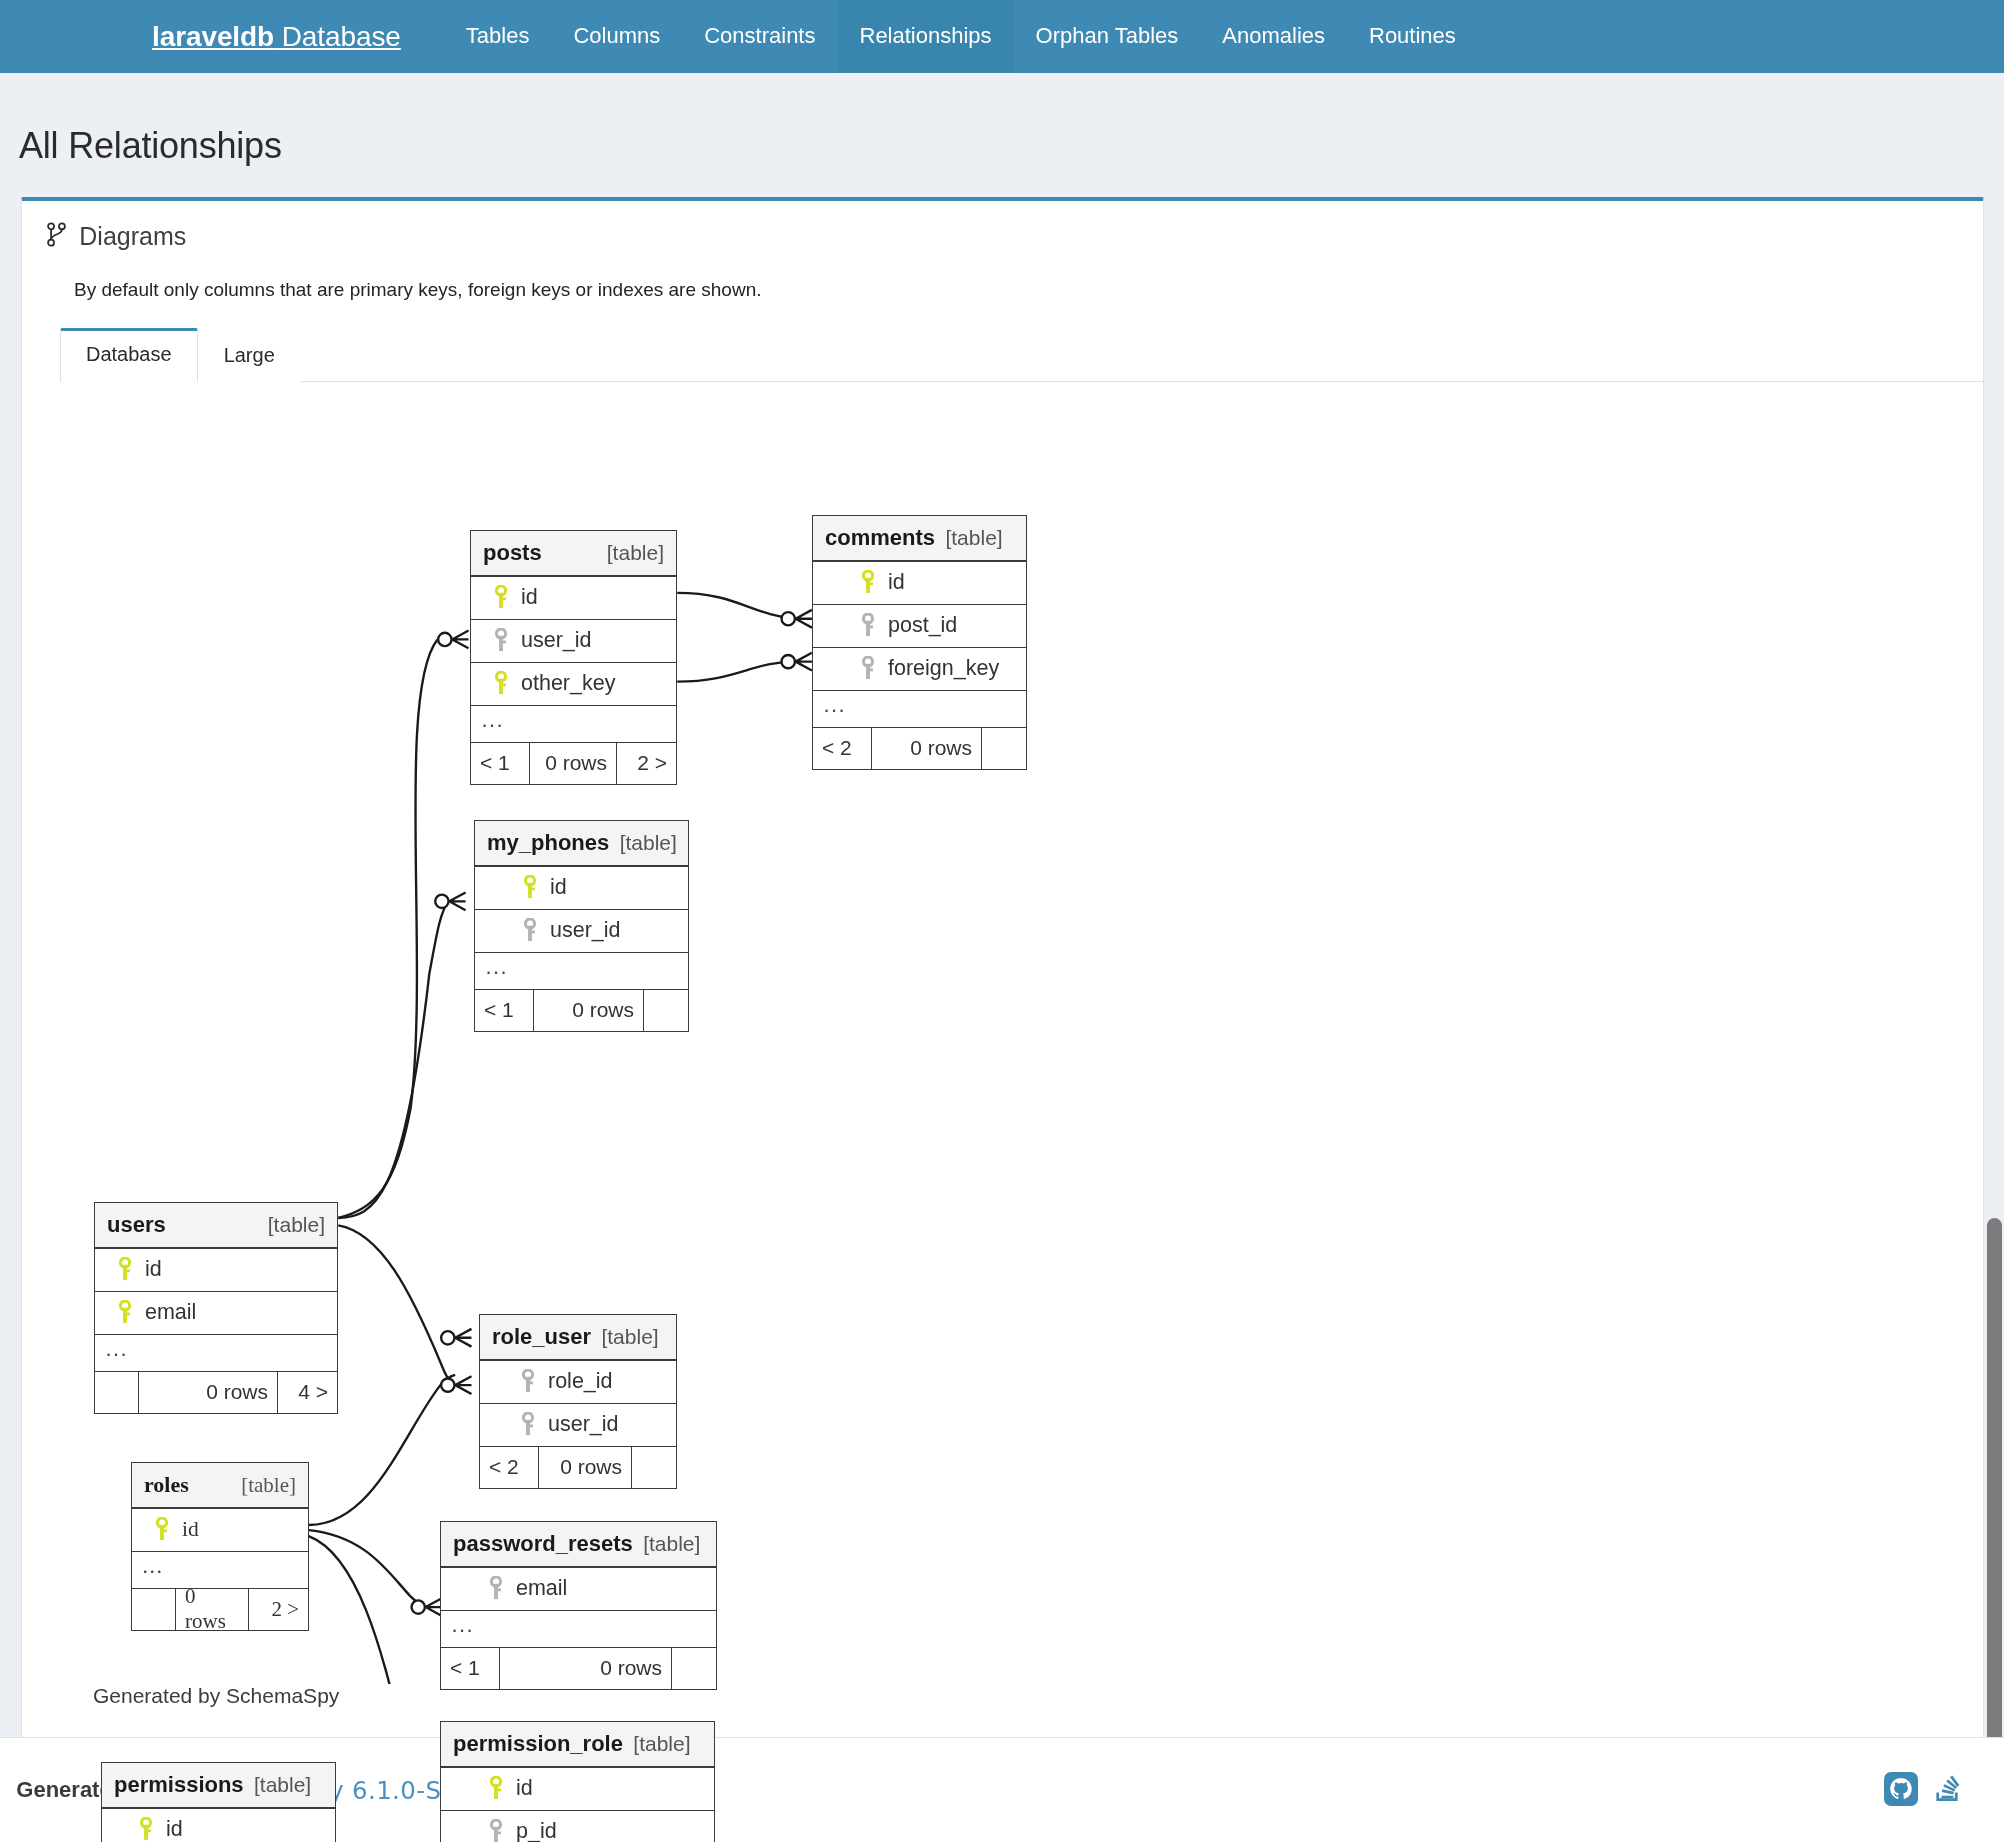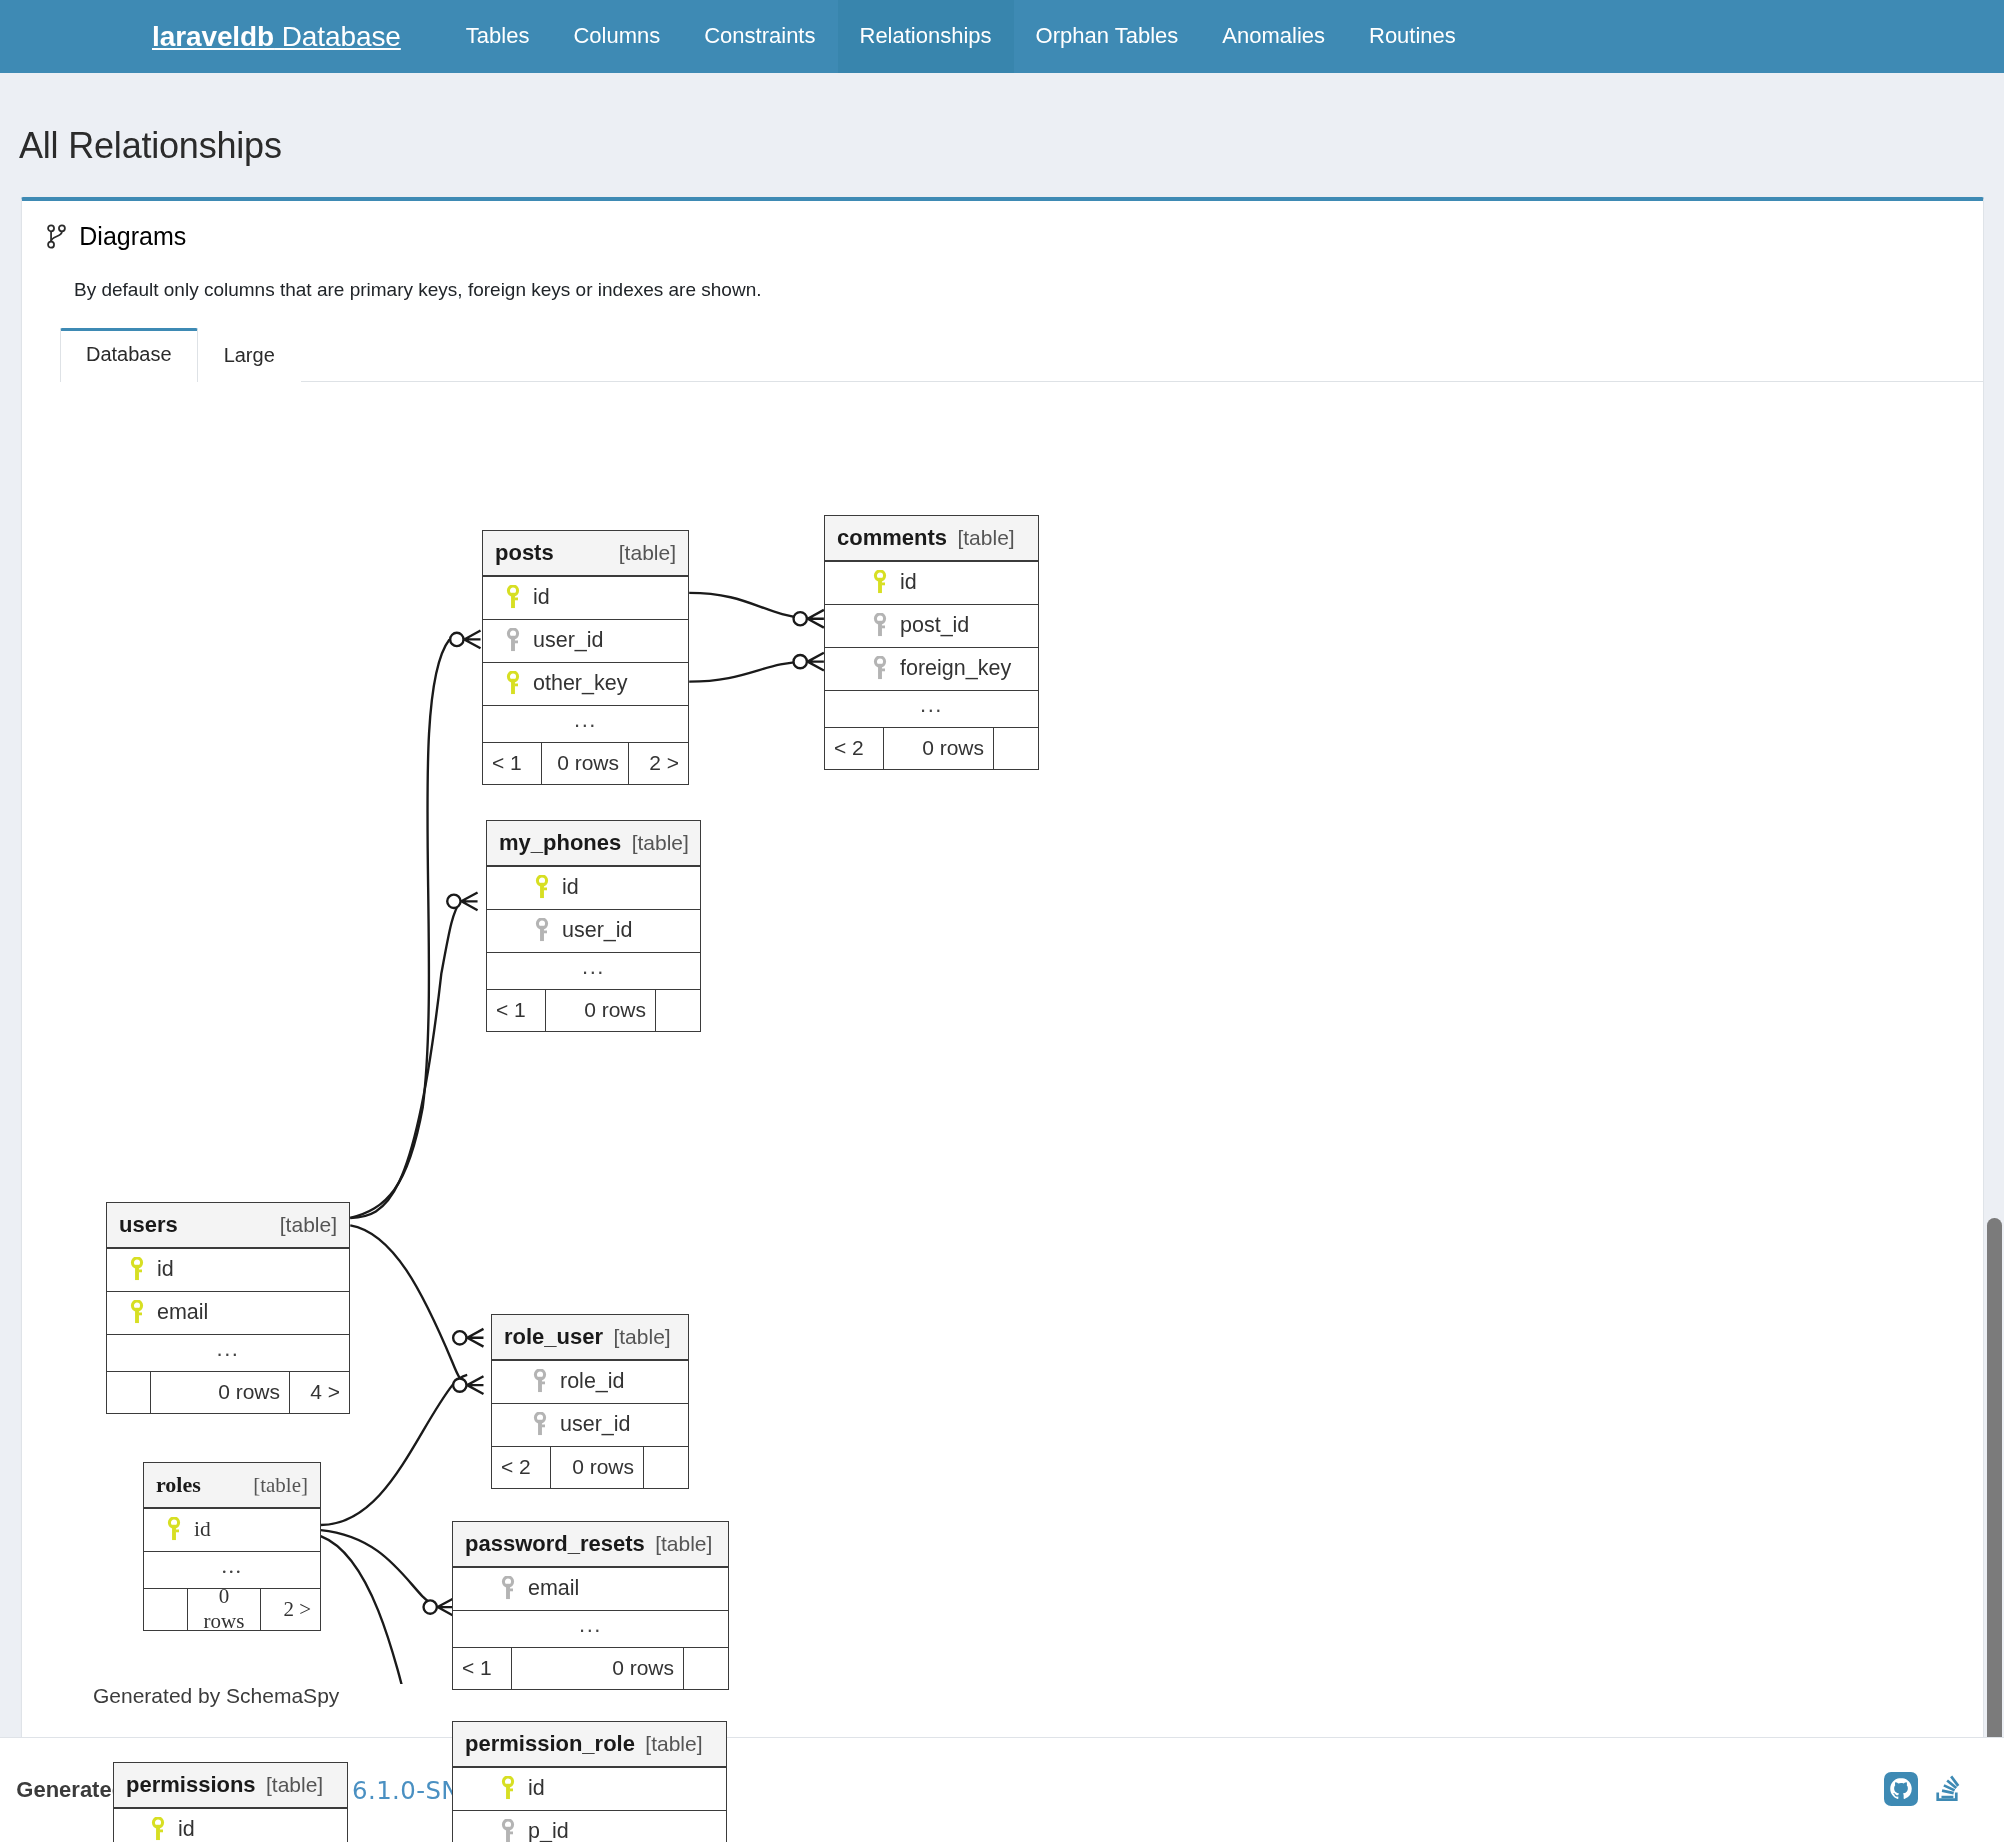--- a/index.html
+++ b/index.html
@@ -54,23 +54,23 @@
     background: #ffffff;
     border: 0.7px solid #dfe3e8;
     border-top: 4.4px solid #3e8ab4;
     border-radius: 2.2px;
     box-shadow: 0 0.7px 1.5px rgba(0,0,0,.04);
     position: relative;
   }
   .card-header {
     padding: 21px 0 19px 25px;
     font-size: 25px;
-    color: #000000;
-    display: flex;
-    align-items: center;
+    color: #404040;
+    display: flex;
+    align-items: flex-start;
     gap: 13.3px;
   }
   .branch-icon { display:block; }
   .card-desc {
     padding: 0 0 0 52px;
     font-size: 19px;
     color: #212529;
     margin-top: 9px;
   }
 
@@ -96,22 +96,21 @@
   .tab.active {
     border-color: #dee2e6;
     border-top: 3.7px solid #3e8ab4;
     padding-top: 12px;
   }
 
   
   .diagram-wrap {
     position: relative;
     height: 1302px;
-    margin-left: 16px;
-    text-align: center;
+    margin-left: 4px;
   }
   #edges {
     position: absolute;
     left: 0; top: 0;
     width: 1961px; height: 1302px;
     pointer-events: none;
   }
 
   .tbl {
     position: absolute;

